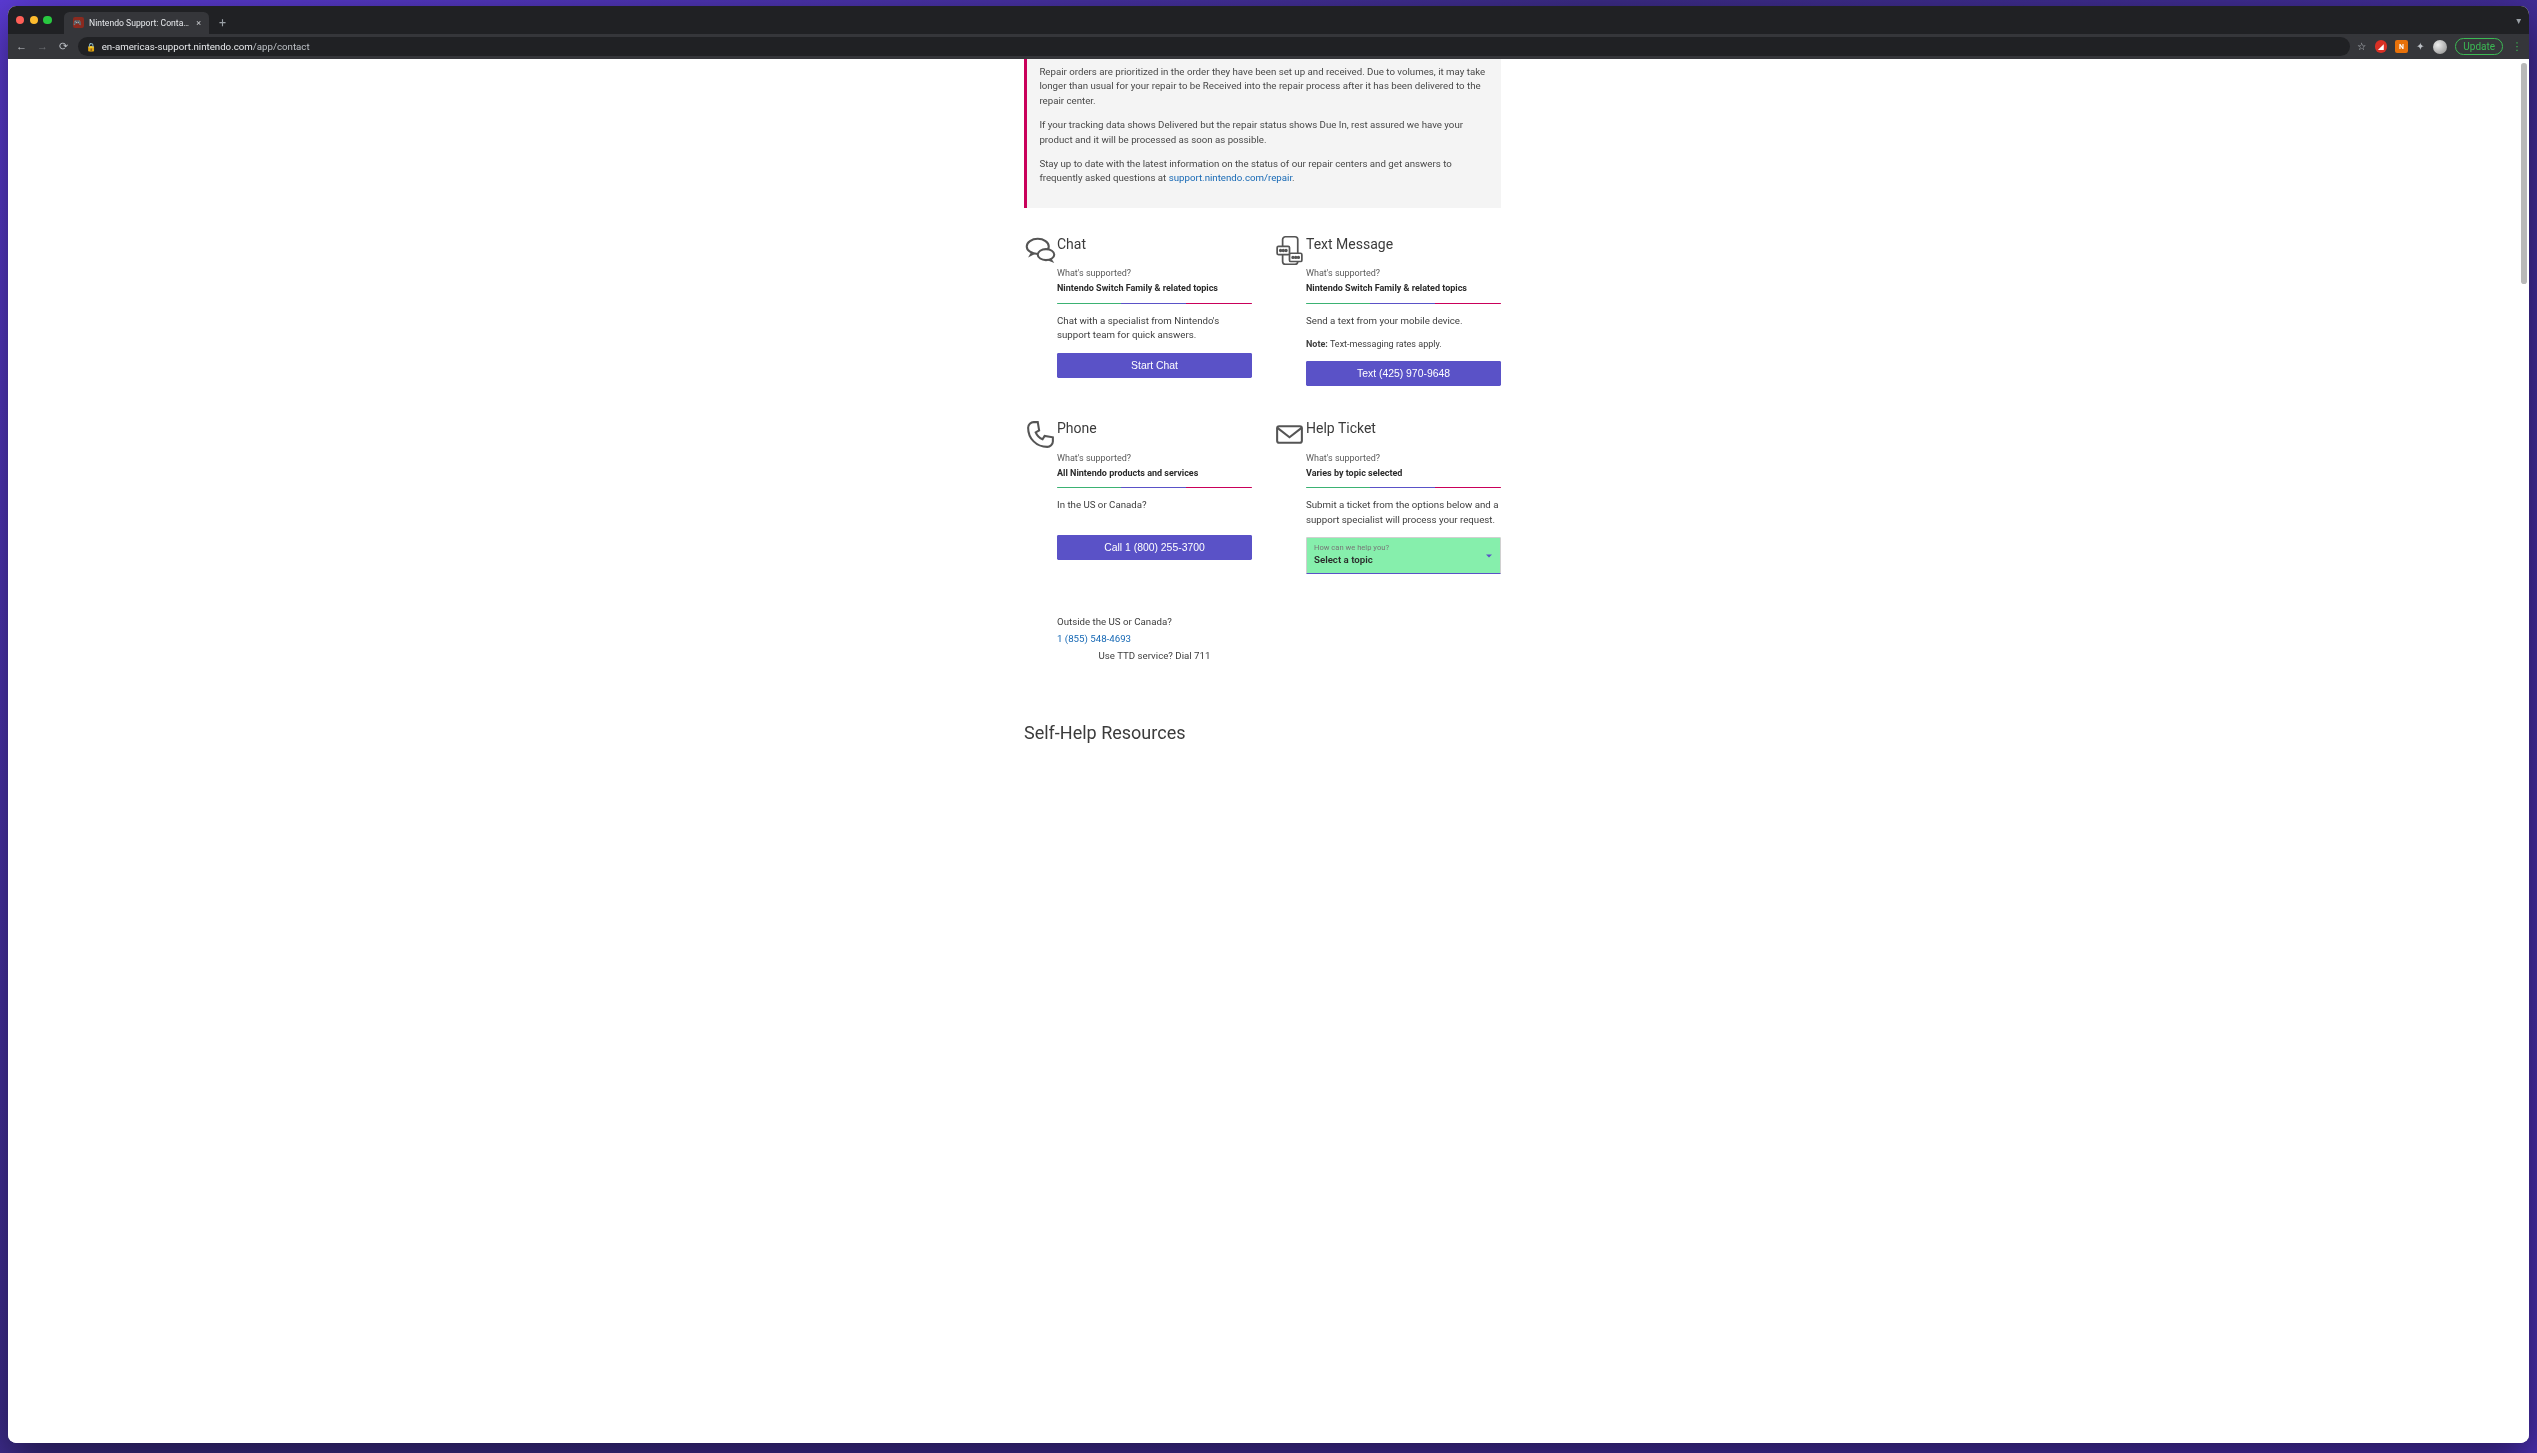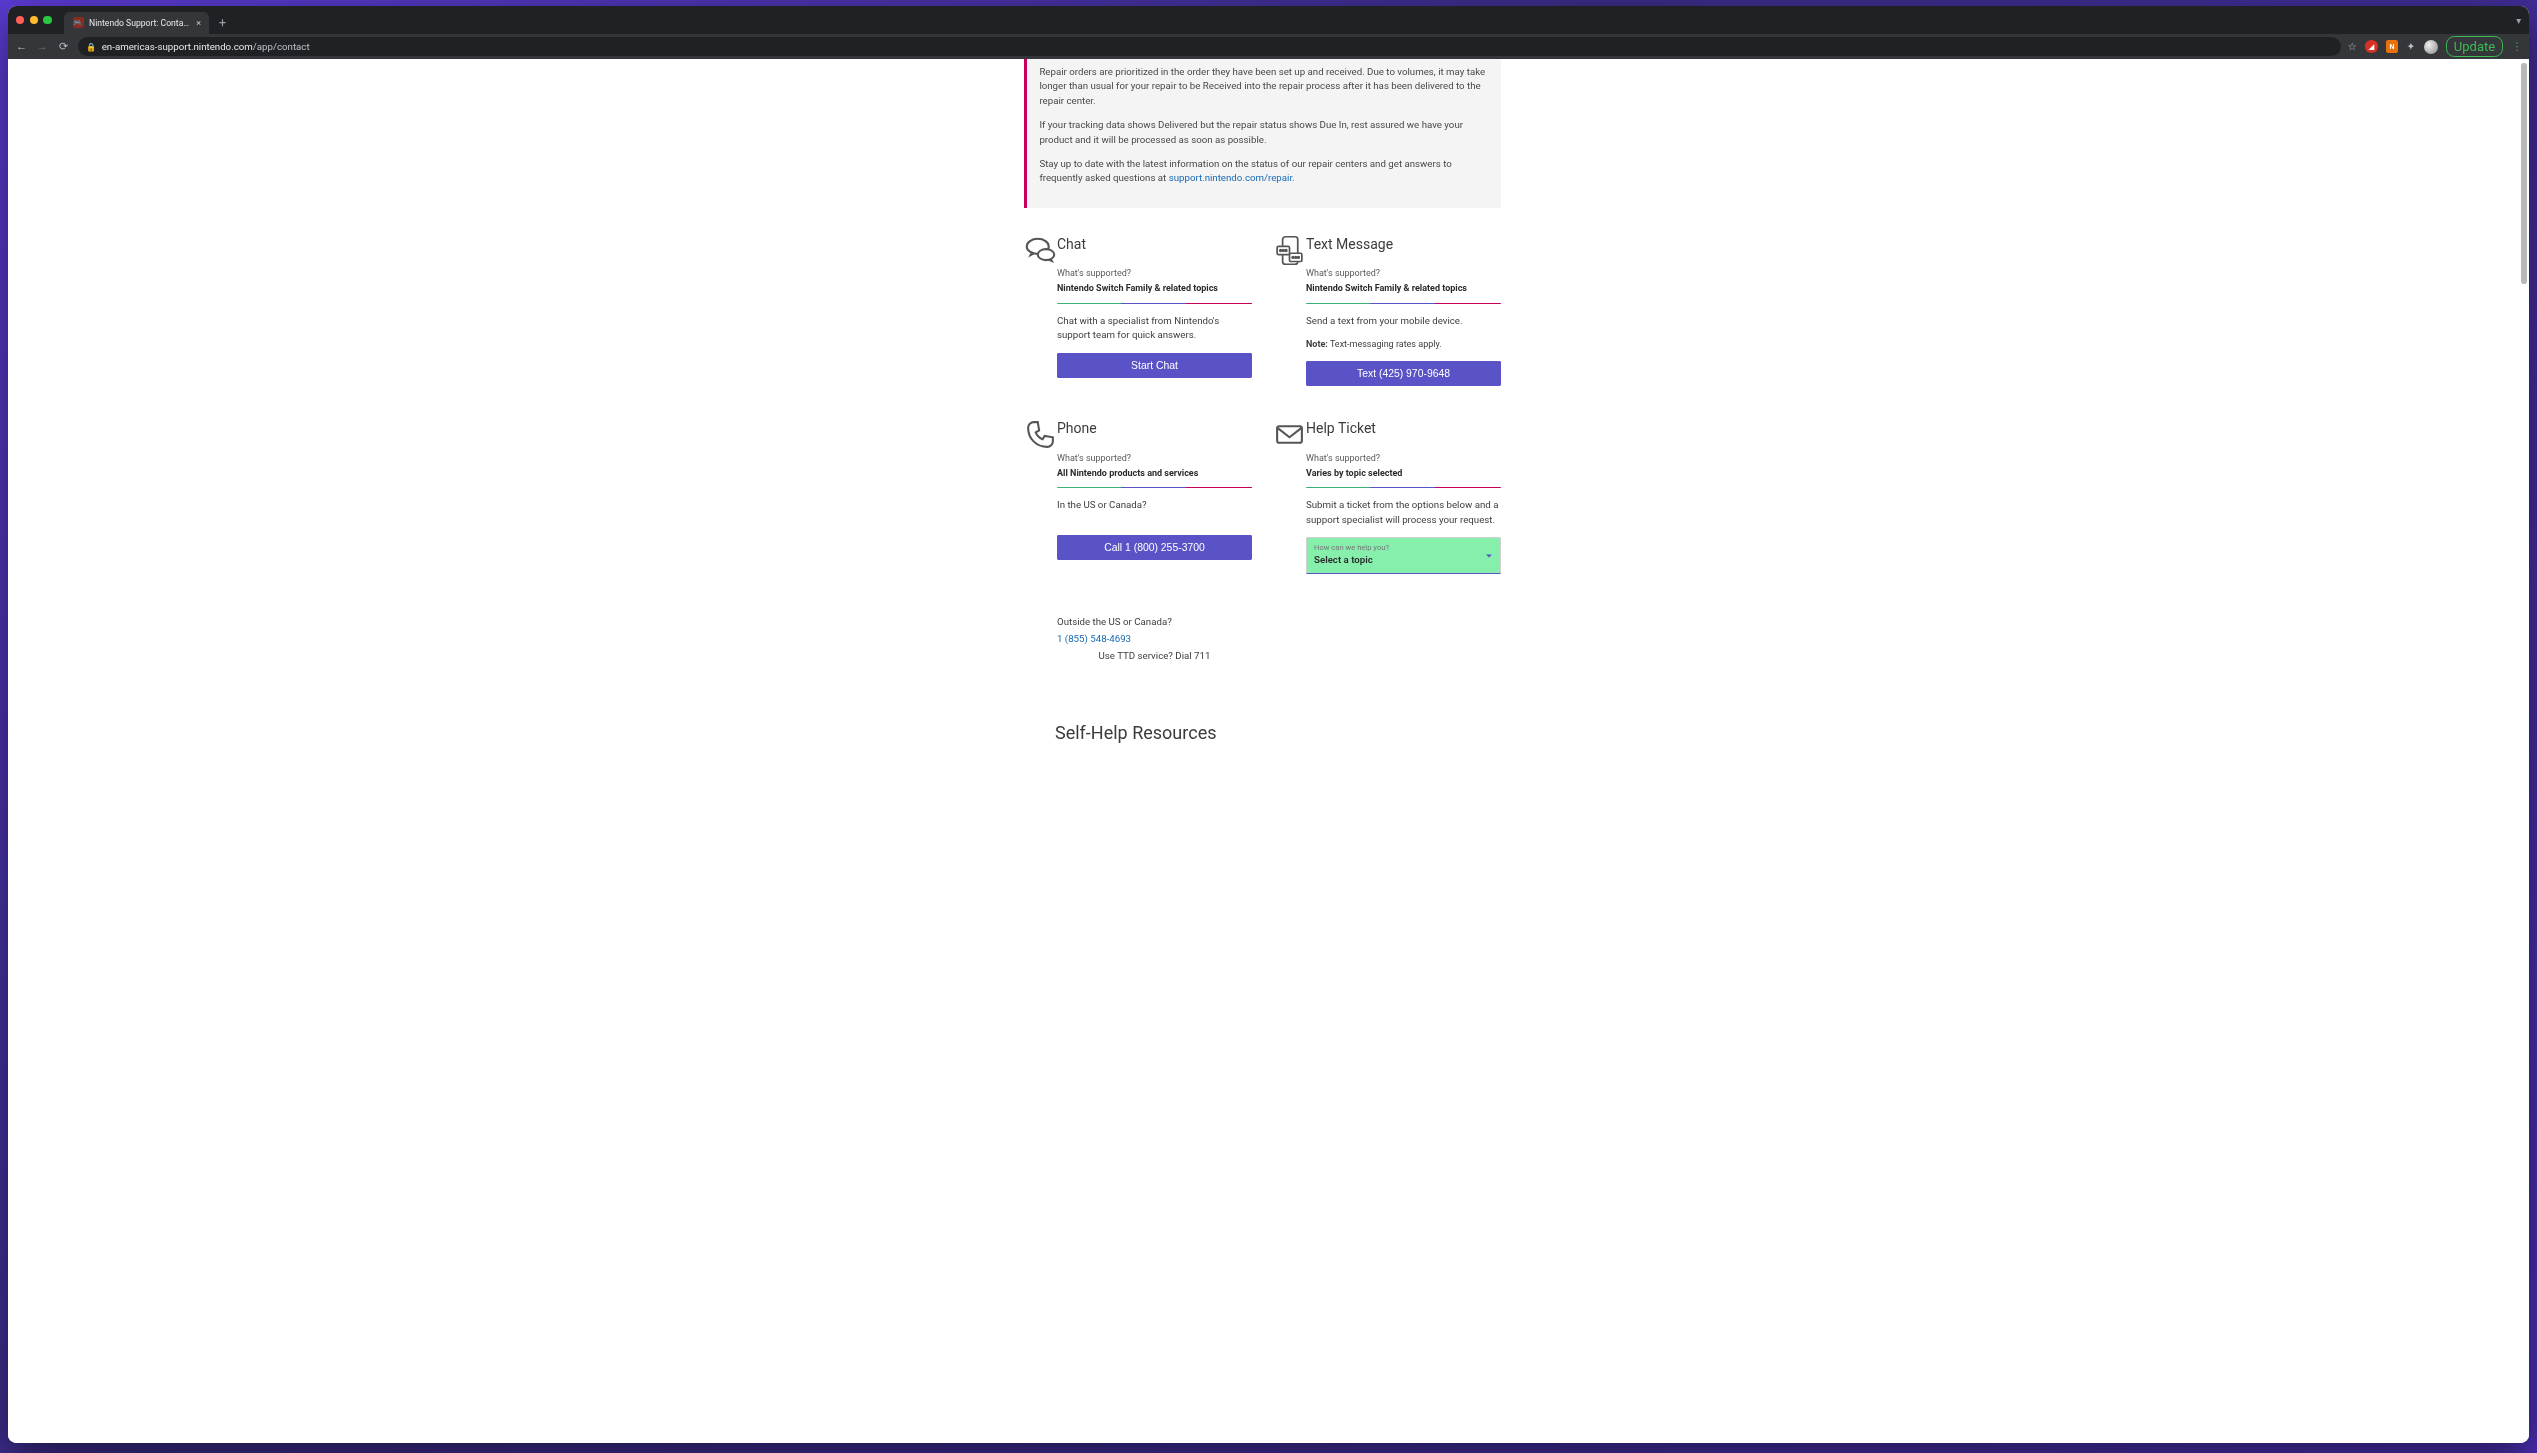--- a/index.html
+++ b/index.html
@@ -74,21 +74,21 @@
   .badge {
     width:12.4px;height:12.4px;border-radius:2.1px;
     display:flex;align-items:center;justify-content:center;
     font-size:7px;font-weight:700;
   }
   .badge.orange{background:#e8710a;color:#fff;}
   .badge.red{background:#d93025;color:#fff;border-radius:50%;}
   .avatar{width:14px;height:14px;border-radius:50%;background:radial-gradient(circle at 35% 35%,#eee,#888);}
   .update{
     border:0.7px solid #3cba54; color:#3cba54;
-    padding:2.1px 7px; border-radius:8.3px; font-size:13px;
+    padding:2.1px 7px; border-radius:8.3px; font-size:10px;
   }
   .menu3{color:#3cba54;font-size:11px;}
 
   
   .viewport{
     flex:1; position:relative;
     background:#fff;
     overflow:hidden;
   }
   .vscroll{
@@ -182,21 +182,20 @@
     position:absolute;right:8.3px;top:50%;transform:translateY(-50%);
     width:0;height:0;border-left:3.5px solid transparent;border-right:3.5px solid transparent;
     border-top:3.5px solid #5a52c7;
   }
 
   .selfhelp{
     margin-top:55px;
     font-size:18px;
     color:#3b3b3b;
     font-weight:400;
-    margin-left:31px;
   }
 </style>
 </head>
 <body>
 
 <div class="window">
 
   <div class="tabbar">
     <div class="dots">
       <div class="dot r"></div>

